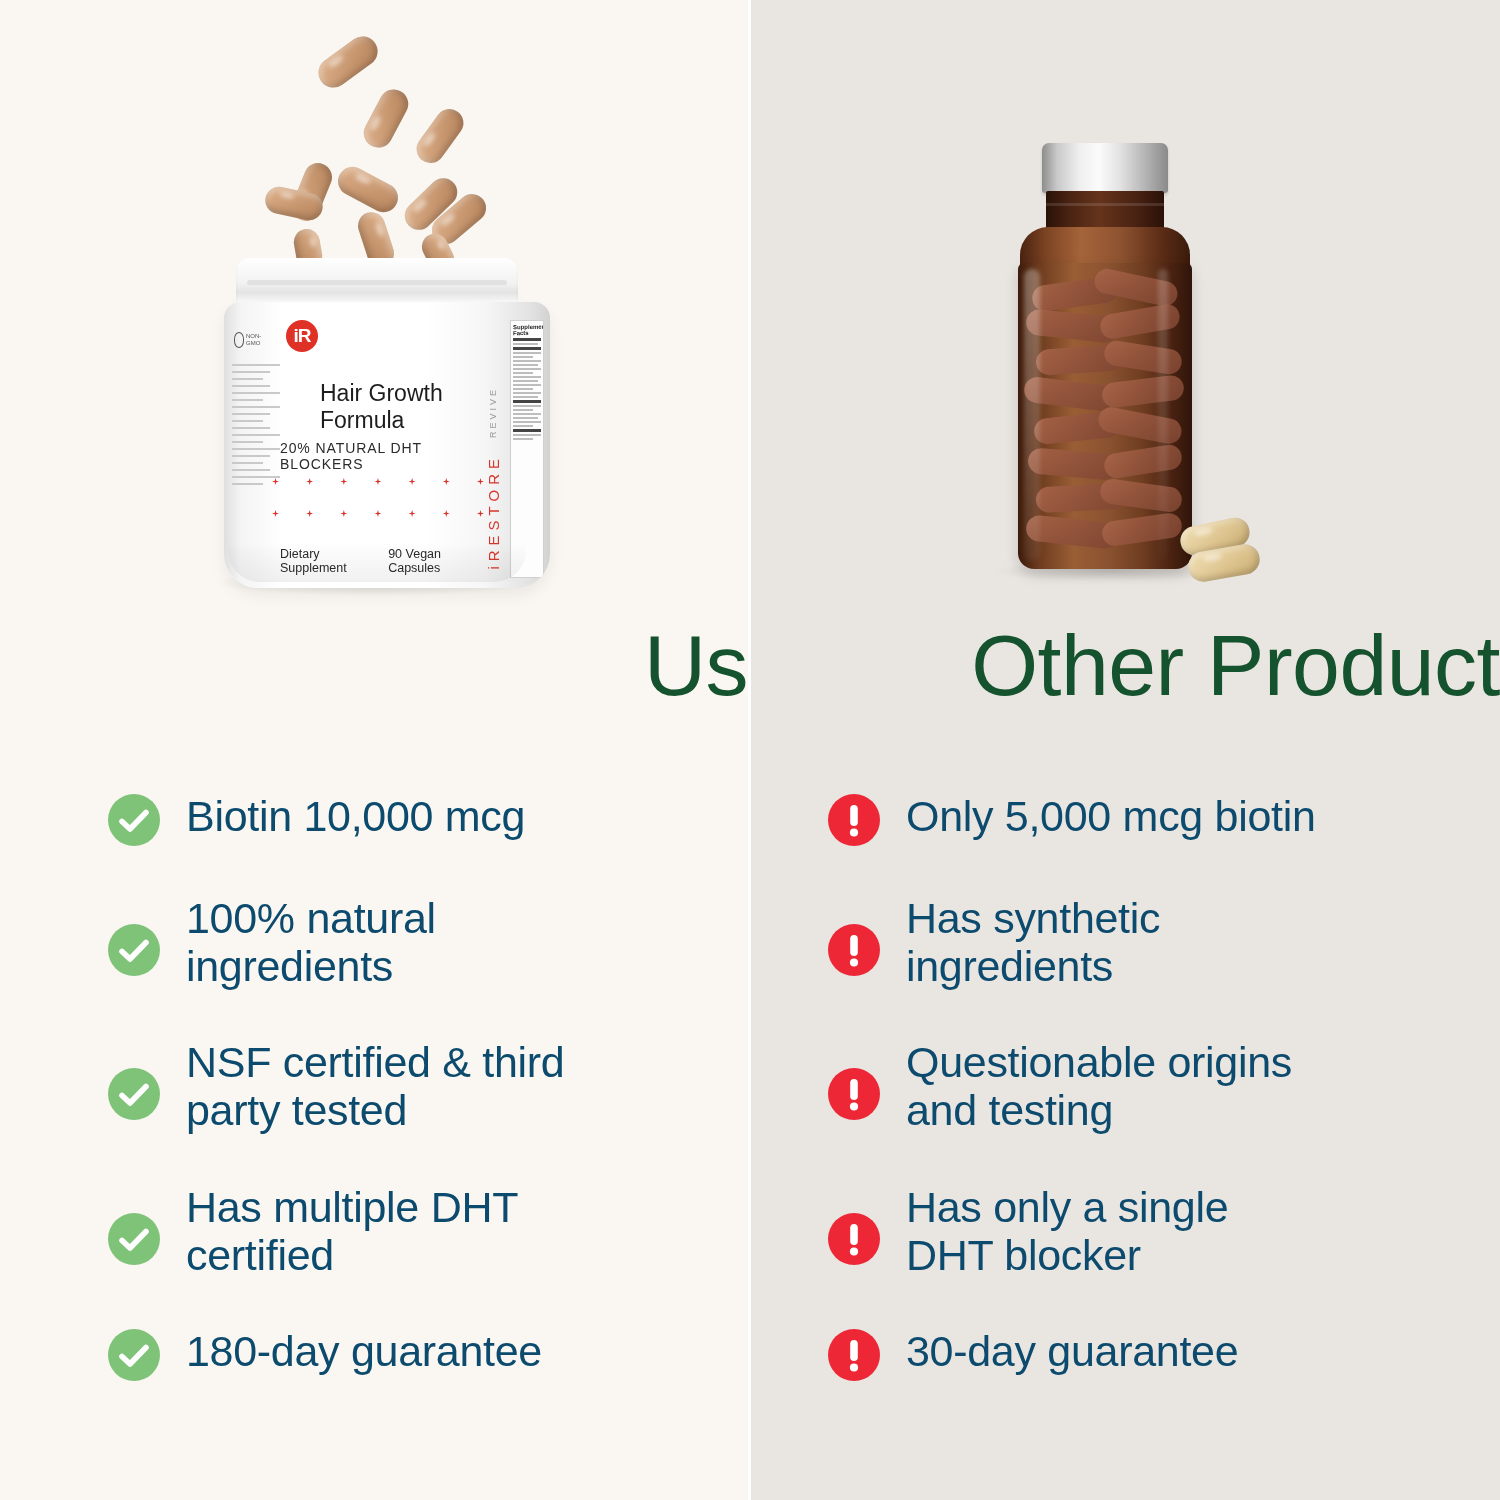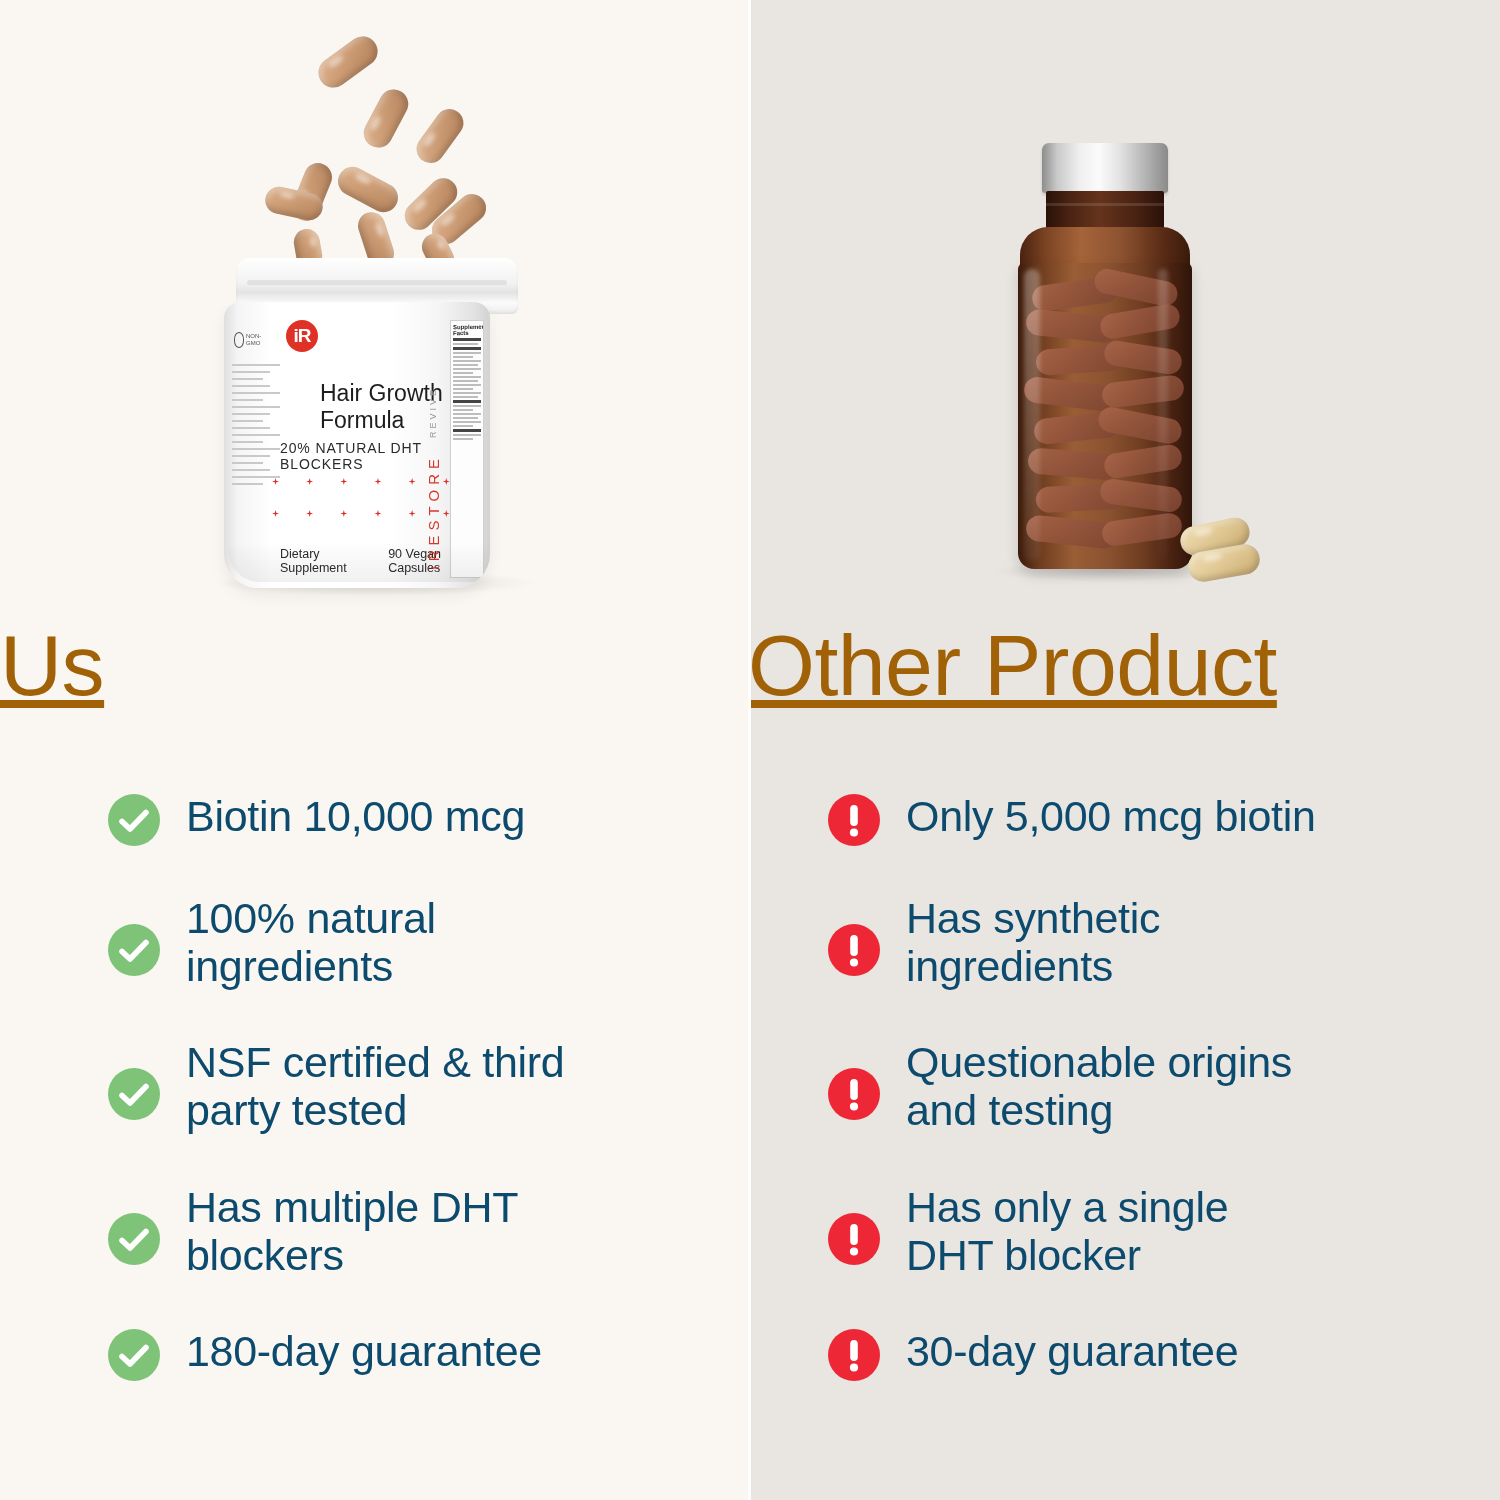--- a/index.html
+++ b/index.html
@@ -15,23 +15,23 @@
   .panel-left  { width:748px; background:#FAF7F2; }
   .panel-right { width:752px; background:#E9E5E1; }
 
   .divider {
     position:absolute; left:748px; top:0; width:3px; height:1500px;
     background:#ffffff; z-index:5;
   }
 
   
   .heading {
-    position:absolute; width:100%; text-align:left;
-    font-size:86px; font-weight:400; color:#a16207;
-    letter-spacing:-0.5px; line-height:1;text-decoration:underline;
+    position:absolute; width:100%; text-align:right;
+    font-size:86px; font-weight:400; color:#14532d;
+    letter-spacing:-0.5px; line-height:1;
   }
   .heading-left  { top:622px; }
   .heading-right { top:622px; }
 
   
   .features {
     position:absolute; left:0; width:100%;
   }
   .features-left  { top:790px; padding-left:108px; padding-right:40px; }
   .features-right { top:790px; padding-left:828px; padding-right:24px; }
@@ -64,21 +64,21 @@
     position:absolute; left:12px; top:0; width:282px; height:56px;
     border-radius:14px 14px 6px 6px;
     background:linear-gradient(180deg,#ffffff 0%,#f2f2f2 45%,#e3e3e3 62%,#fbfbfb 80%,#ececec 100%);
     box-shadow:inset 0 -2px 3px rgba(0,0,0,.06);
   }
   .jar-lid::after{
     content:""; position:absolute; left:4%; top:40%; width:92%; height:5px;
     background:rgba(0,0,0,.07); border-radius:3px;
   }
   .jar-body {
-    position:absolute; left:0; top:44px; width:266px; height:286px;
+    position:absolute; left:0; top:44px; width:326px; height:286px;
     border-radius:16px 16px 34px 34px;
     background:
       linear-gradient(90deg,
         #dfdfdf 0%, #f4f4f4 5%, #ffffff 18%, #ffffff 62%,
         #f6f6f6 80%, #e2e2e2 94%, #d2d2d2 100%);
     box-shadow:0 8px 16px rgba(0,0,0,.06);
     overflow:hidden;
   }
   .jar-foot{
     position:absolute; left:4px; bottom:6px; width:298px; height:40px;
@@ -385,21 +385,21 @@
       </div>
 
       <div class="feature-row two-line">
         <span class="icon-badge">
           <svg viewBox="0 0 52 52">
               <circle cx="26" cy="26" r="26" fill="#7FC379"></circle>
               <path d="M14 27.5 L22 35 L38 18.5" fill="none" stroke="#ffffff" stroke-width="5.6" stroke-linecap="round" stroke-linejoin="round"></path>
             </svg>
         </span>
         <span class="feature-text">Has multiple DHT
-blockers</span>
+certified</span>
       </div>
 
       <div class="feature-row">
         <span class="icon-badge">
           <svg viewBox="0 0 52 52">
               <circle cx="26" cy="26" r="26" fill="#7FC379"></circle>
               <path d="M14 27.5 L22 35 L38 18.5" fill="none" stroke="#ffffff" stroke-width="5.6" stroke-linecap="round" stroke-linejoin="round"></path>
             </svg>
         </span>
         <span class="feature-text">180-day guarantee</span>

